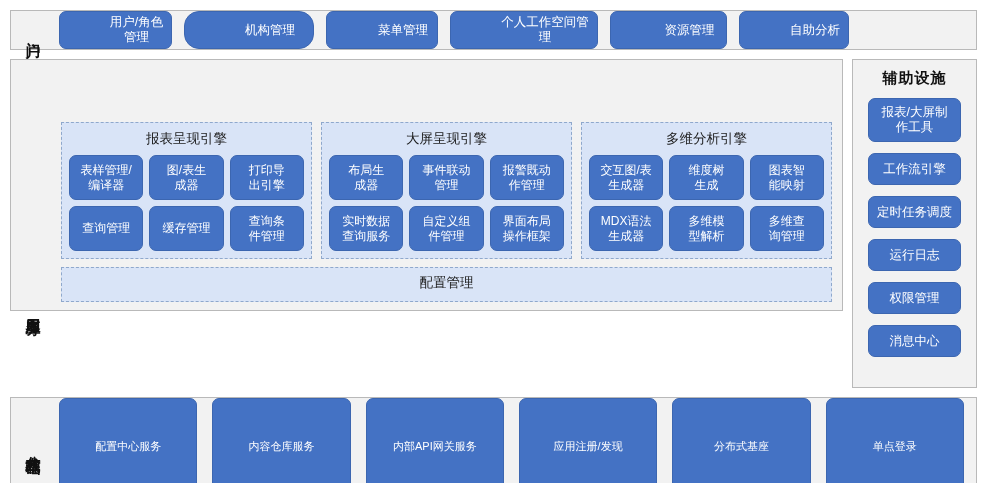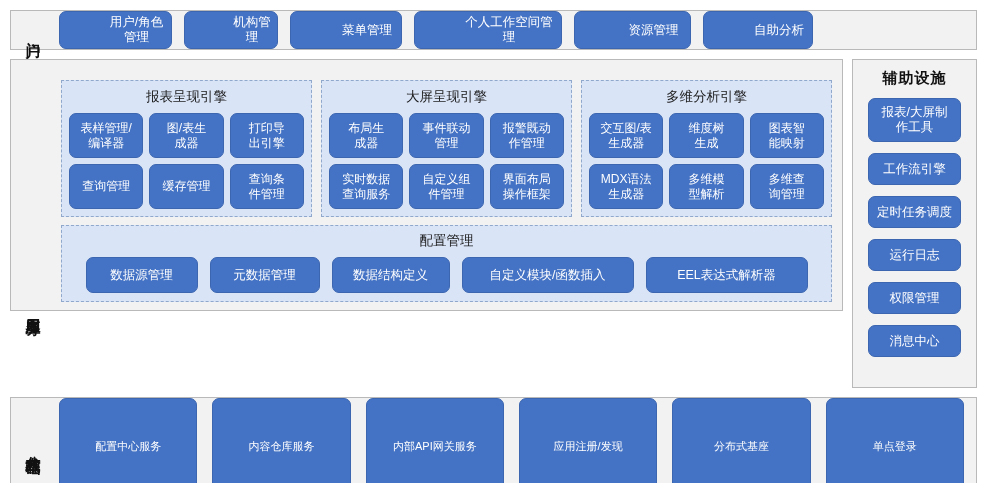--- a/index.html
+++ b/index.html
@@ -94,21 +94,21 @@
     gap: 12px;
     padding: 0 10px 0 4px;
   }
   #portal-panel .btn {
     height: 38px;
     flex: 0 0 auto;
     font-size: 12.5px;
     padding-left: 48px;
   }
   .p-w1 { width: 113px; }
-  .p-w2 { width: 94px; }
+  .p-w2 { width: 130px; border-radius: 15px; }
   .p-w3 { width: 112px; }
   .p-w4 { width: 148px; }
   .p-w5 { width: 117px; }
   .p-w6 { width: 110px; }
 
   
   #app-panel { height: 252px; align-items: flex-end; }
   #app-panel .panel-body {
     flex-direction: column;
     justify-content: center;
@@ -294,27 +294,20 @@
 生成器</div>
                   <div class="btn">多维模
 型解析</div>
                   <div class="btn">多维查
 询管理</div>
                 </div>
               </div>
             </div>
           <div class="config">
             <div class="config-title">配置管理</div>
-            <div class="config-row" id="config-row">
-                <div class="btn c-w1">数据源管理</div>
-                <div class="btn c-w2">元数据管理</div>
-                <div class="btn c-w3">数据结构定义</div>
-                <div class="btn c-w4">自定义模块/函数插入</div>
-                <div class="btn c-w5">EEL表达式解析器</div>
-              </div>
           </div>
         </div>
       </div>
     </div>
 
     <div id="aux-panel">
       <div id="aux-title">辅助设施</div>
       <div id="aux-list">
           <div class="btn tall">报表/大屏制
 作工具</div>

